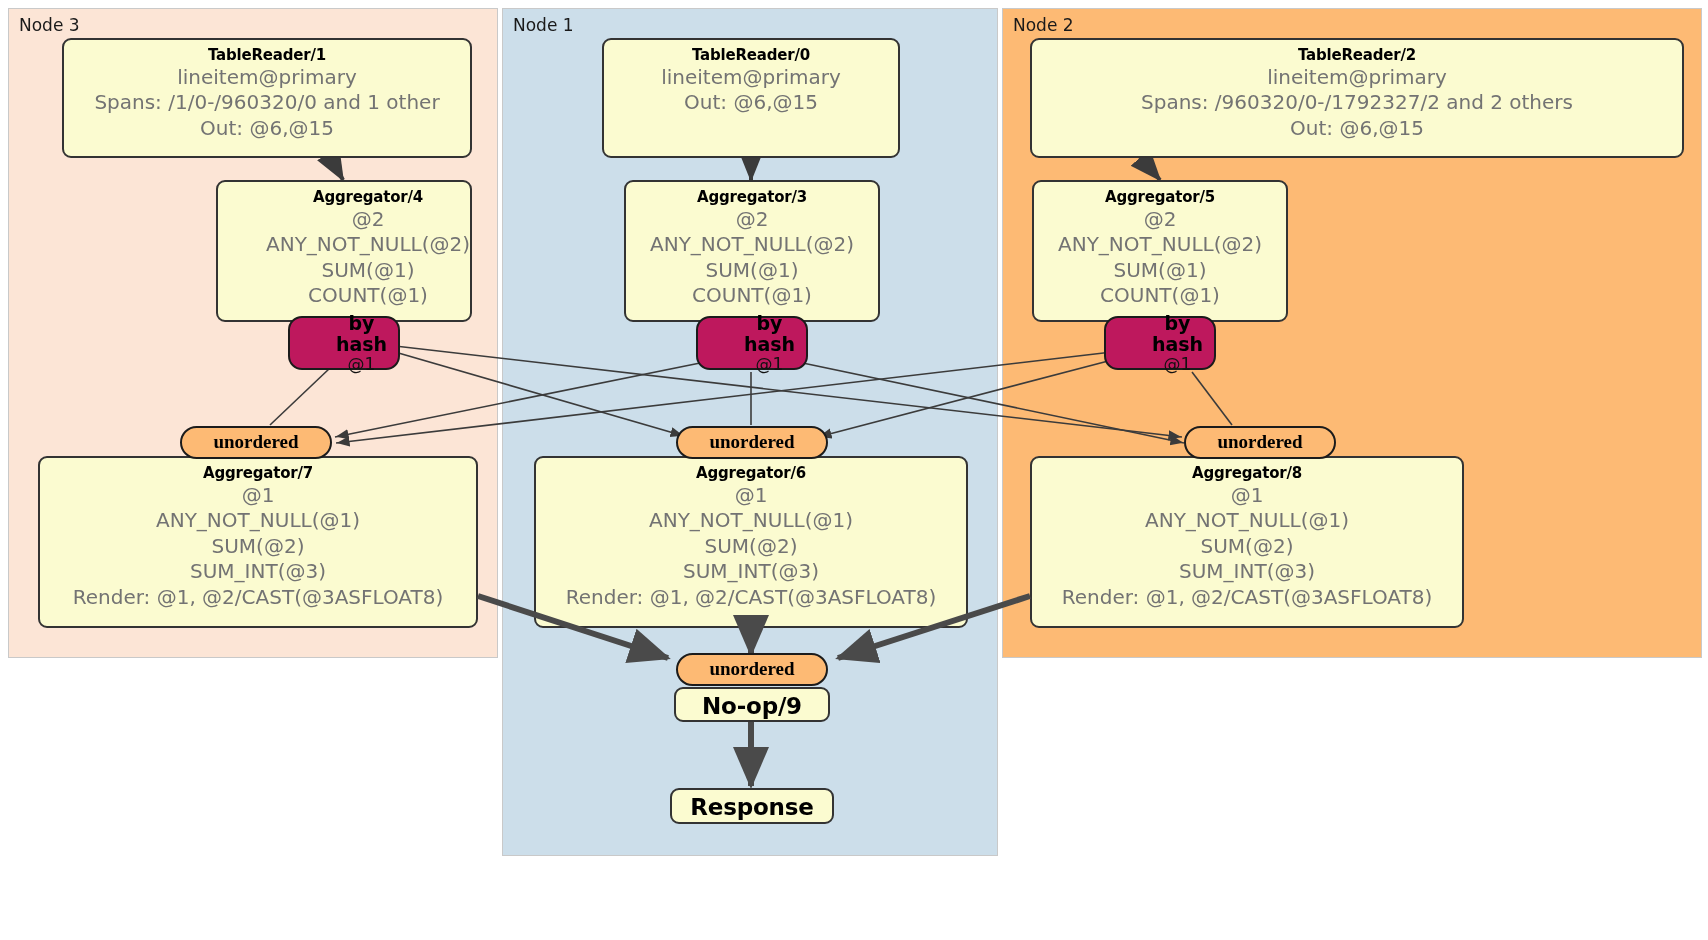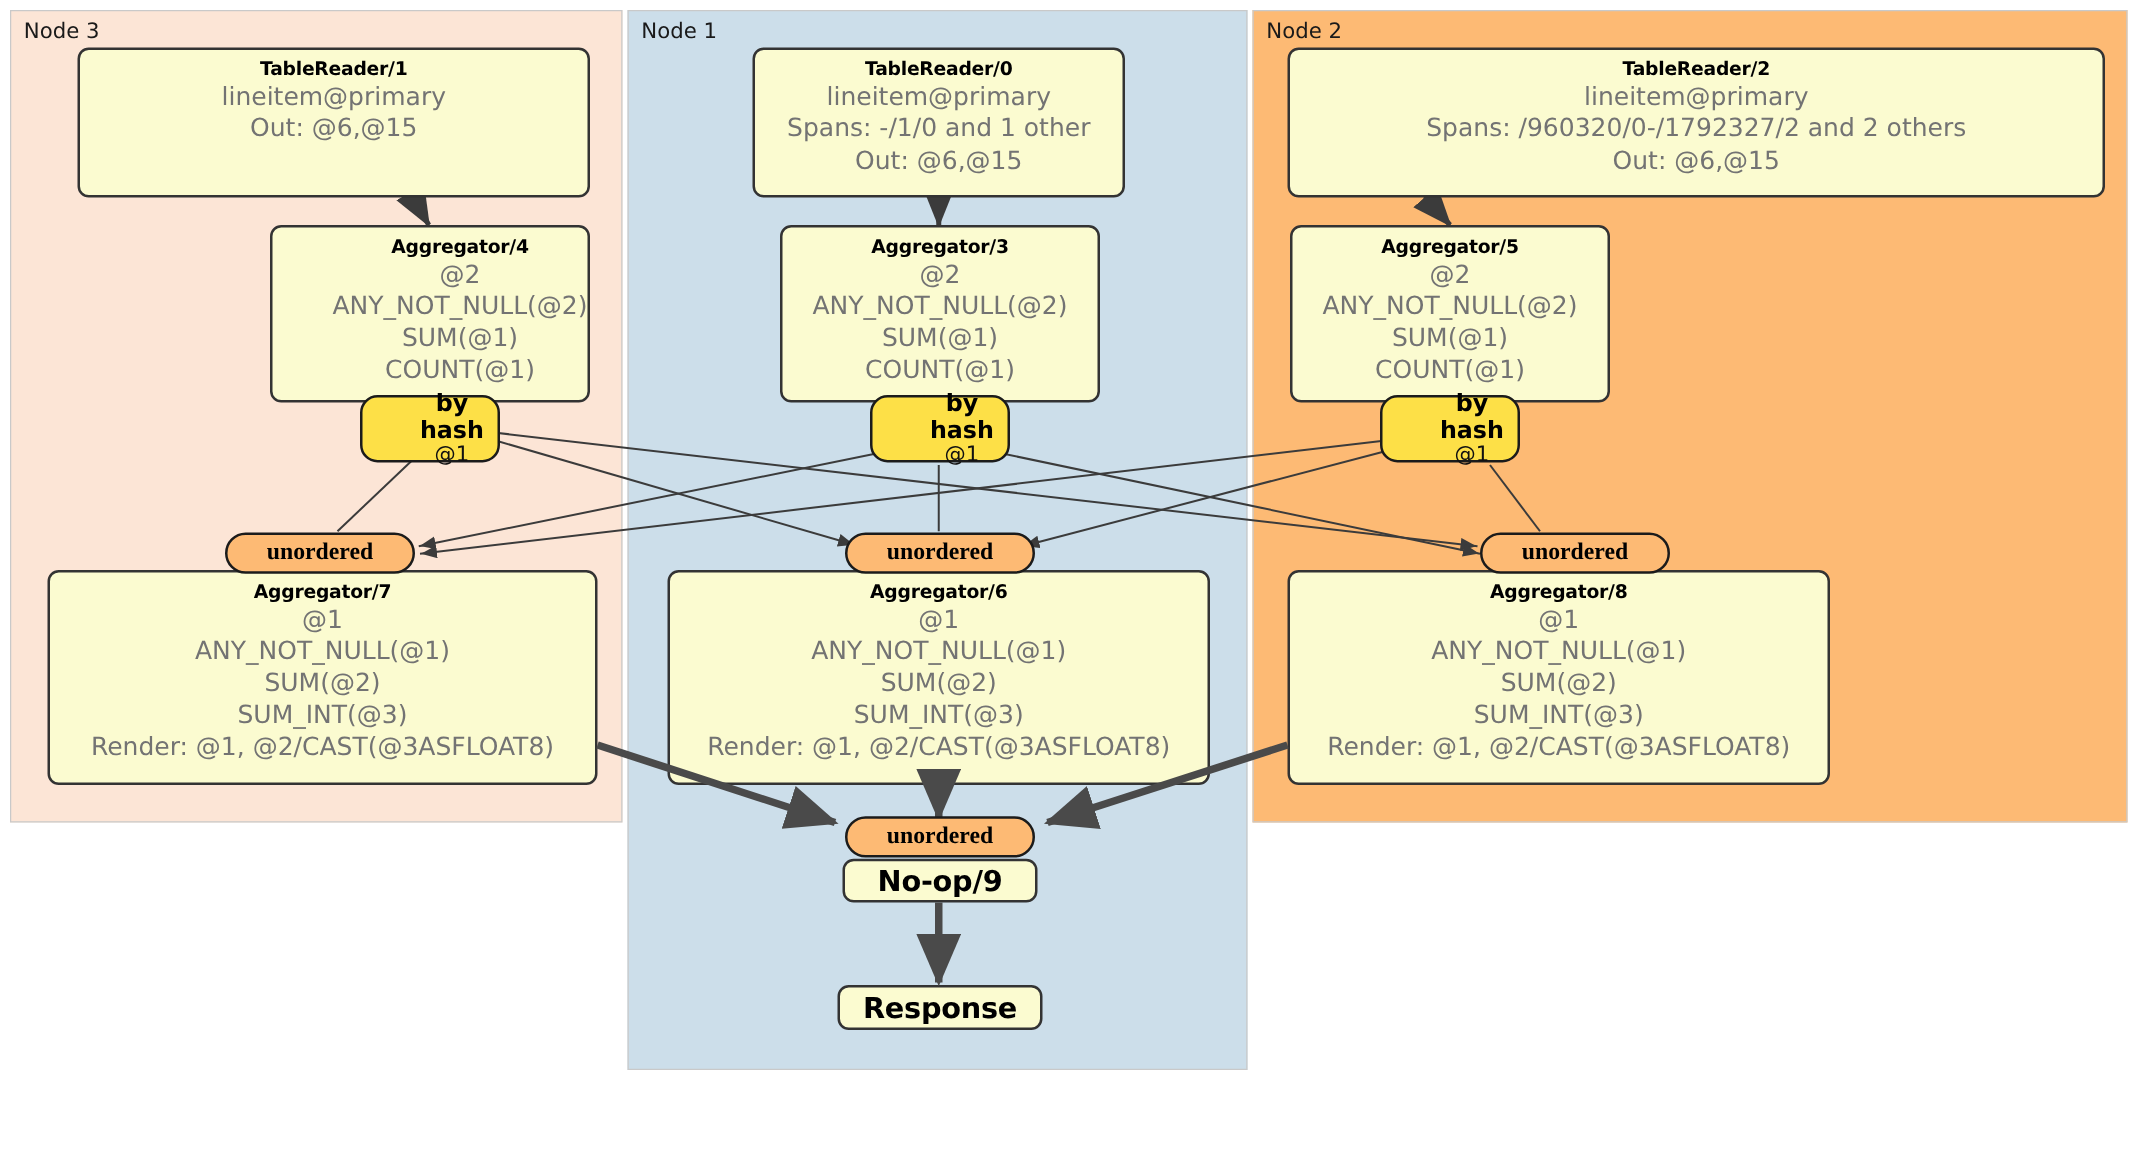--- a/index.html
+++ b/index.html
@@ -72,21 +72,21 @@
     box-sizing: border-box;
     border: 2px solid #1b1b1b;
     text-align: center;
     z-index: 9;
     display: flex;
     flex-direction: column;
     align-items: center;
     justify-content: center;
   }
   .pill.hash {
-    background: #fde047;
+    background: #be185d;
     border-radius: 14px;
     padding-left: 35px;
   }
   .pill.hash .p-main {
     font-weight: bold;
     font-size: 19px;
     color: #000;
     line-height: 1.1;
   }
   .pill.hash .p-sub {
@@ -162,27 +162,27 @@
     <path d="M751,372 L751,425" stroke="#3b3b3b" stroke-width="1.6" fill="none"></path>
 
     <path d="M1112,352 L336,443" stroke="#3b3b3b" stroke-width="1.6" fill="none" marker-end="url(#ahThin)"></path>
     <path d="M1112,360 L818,437" stroke="#3b3b3b" stroke-width="1.6" fill="none" marker-end="url(#ahThin)"></path>
     <path d="M1192,372 L1232,425" stroke="#3b3b3b" stroke-width="1.6" fill="none"></path>
   </svg>
 
   <div class="proc" style="left:62px; top:38px; width:410px; height:120px;">
     <div class="title">TableReader/1</div>
     <div class="line">lineitem@primary</div>
+    <div class="line">Spans: /1/0-/960320/0 and 1 other</div>
     <div class="line">Out: @6,@15</div>
   </div>
 
   <div class="proc" style="left:602px; top:38px; width:298px; height:120px;">
     <div class="title">TableReader/0</div>
     <div class="line">lineitem@primary</div>
-    <div class="line">Spans: -/1/0 and 1 other</div>
     <div class="line">Out: @6,@15</div>
   </div>
 
   <div class="proc" style="left:1030px; top:38px; width:654px; height:120px;">
     <div class="title">TableReader/2</div>
     <div class="line">lineitem@primary</div>
     <div class="line">Spans: /960320/0-/1792327/2 and 2 others</div>
     <div class="line">Out: @6,@15</div>
   </div>
 

